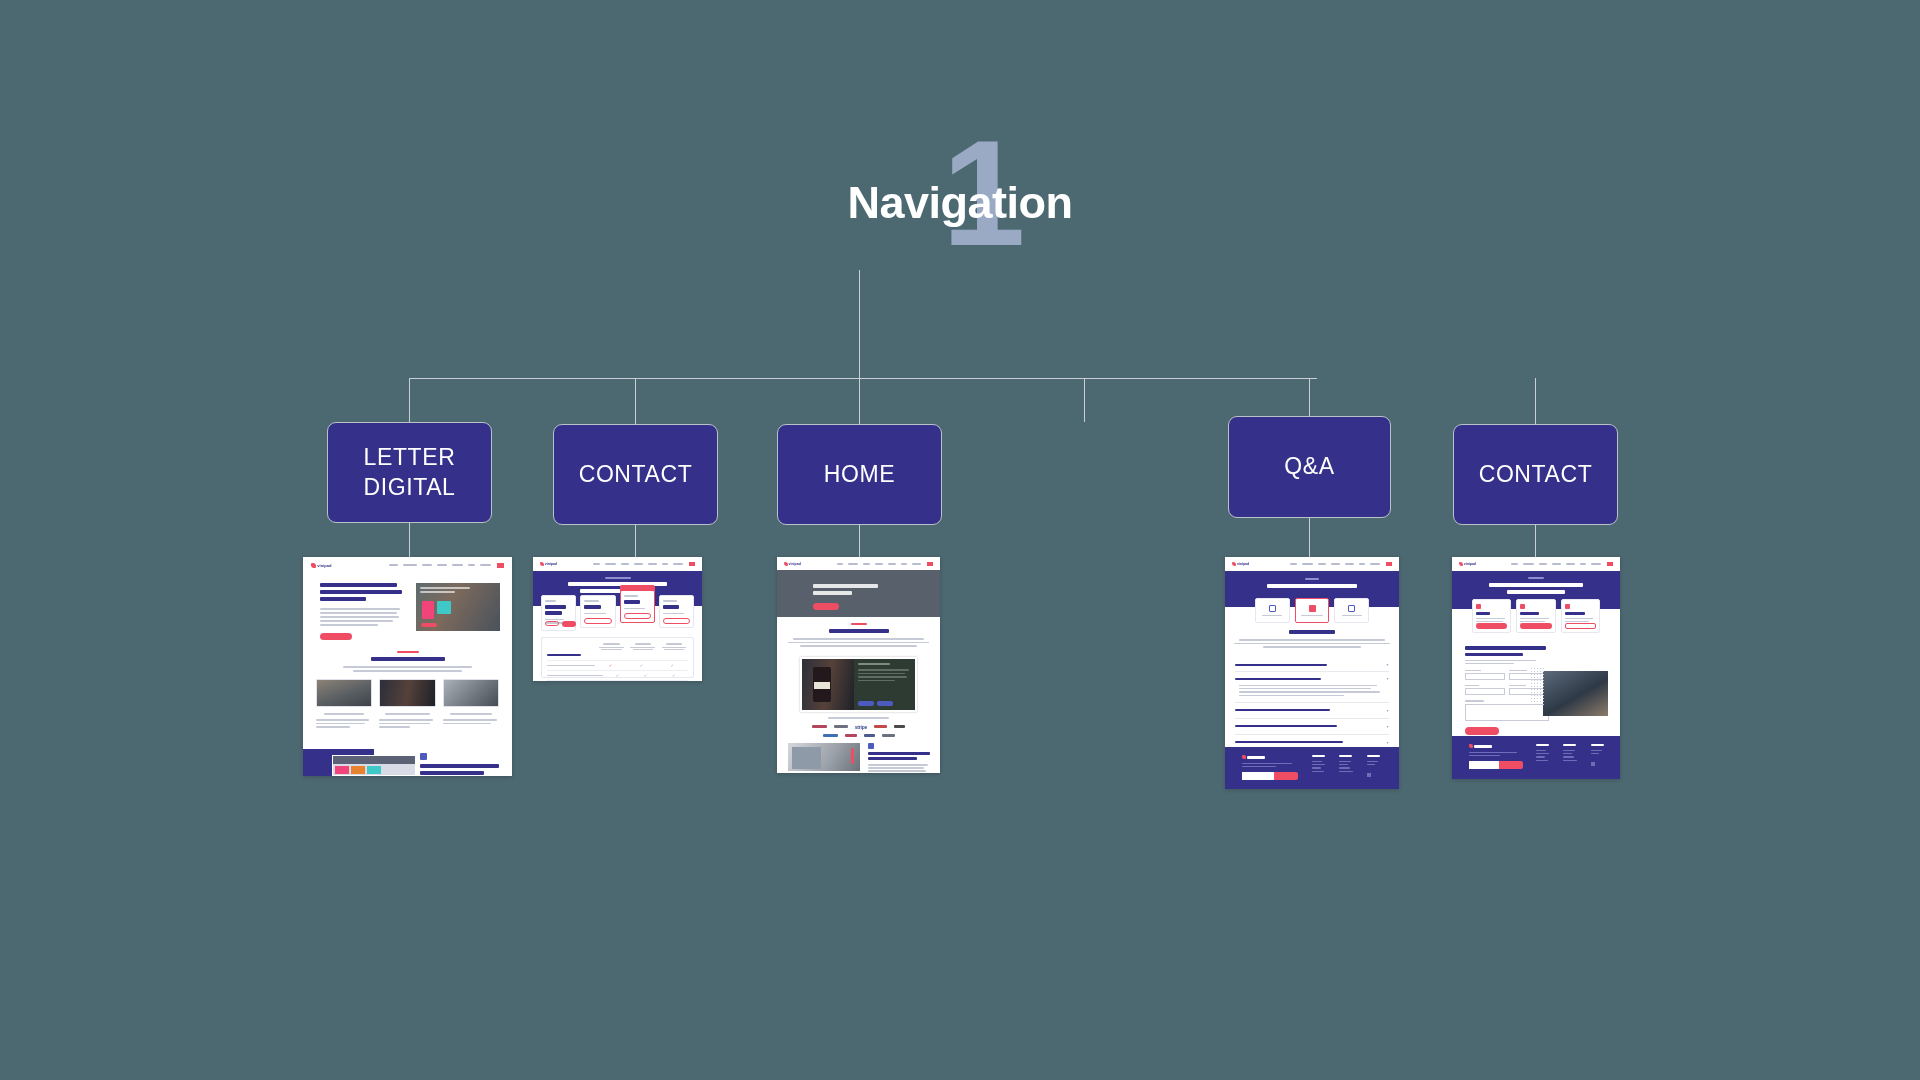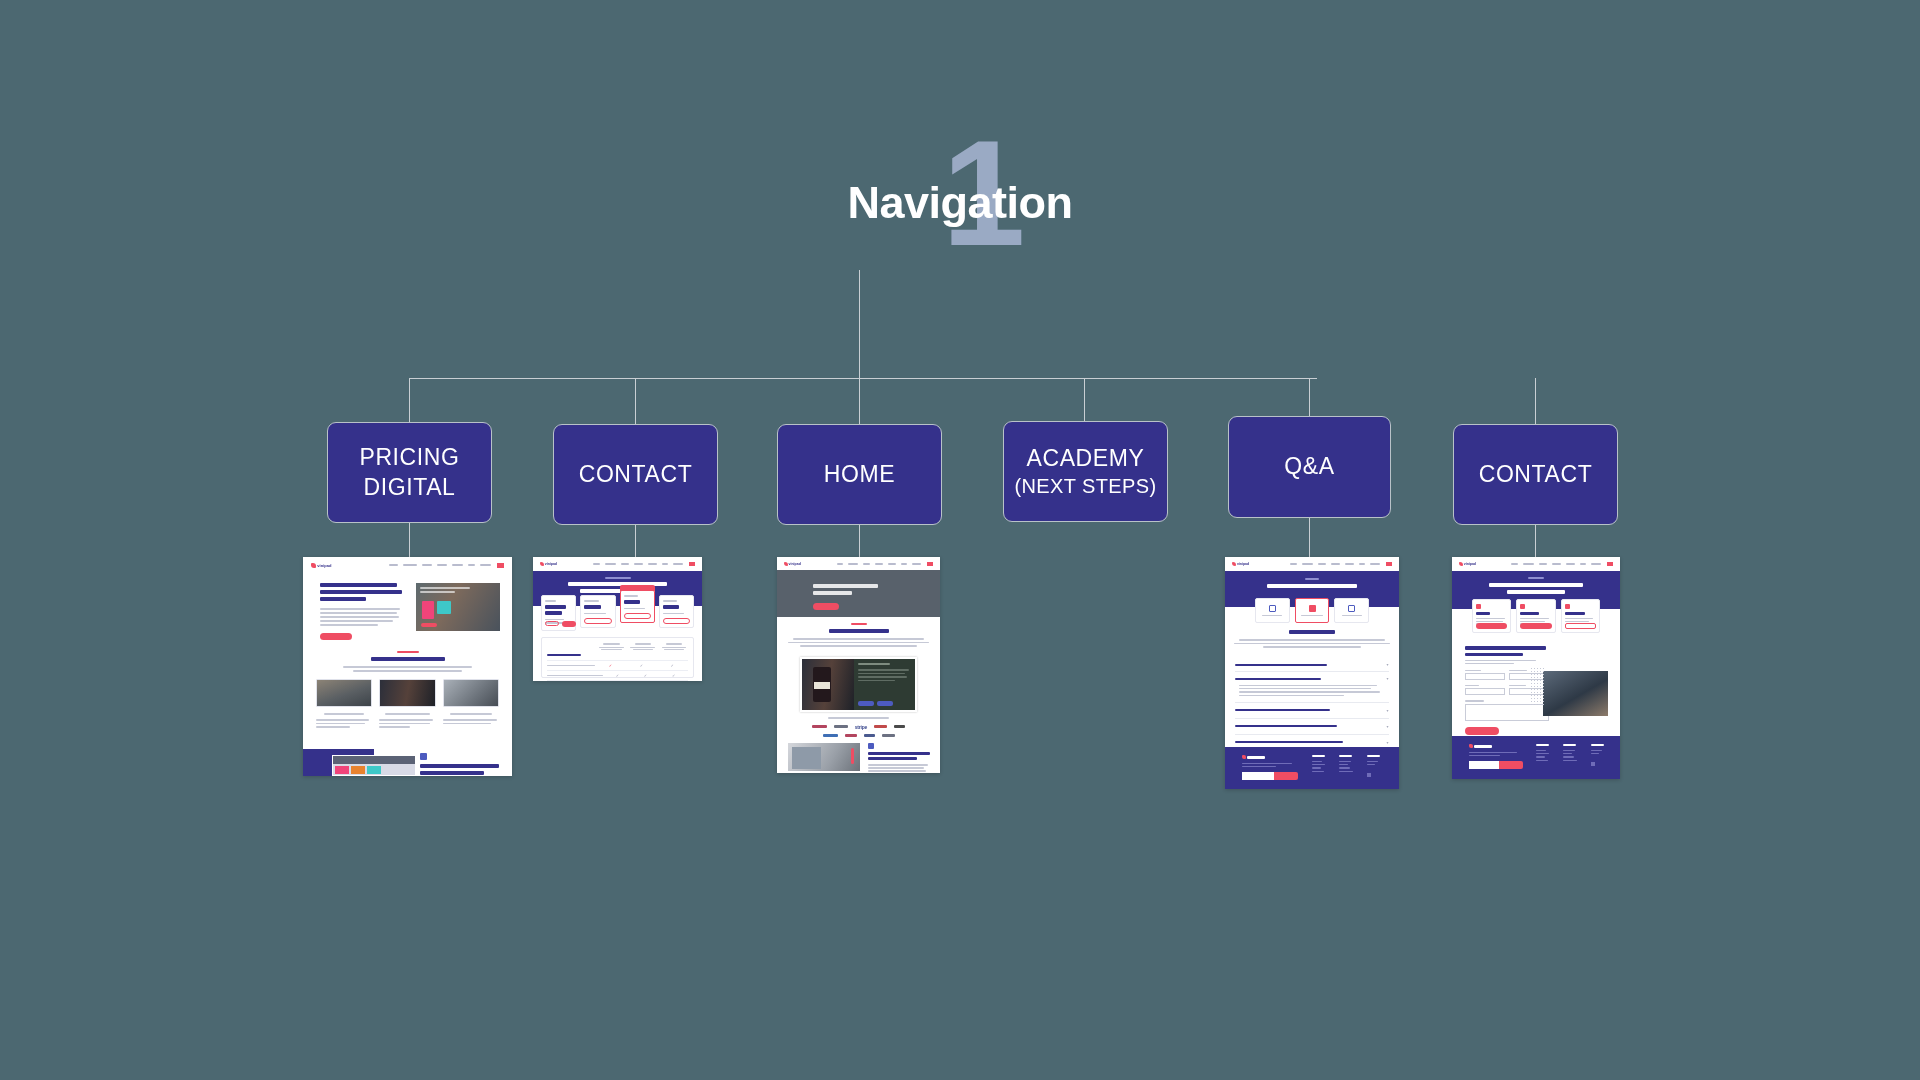--- a/index.html
+++ b/index.html
@@ -124,36 +124,32 @@
   <div class="conn conn-v" style="left:1309px; top:378px; height:38px;"></div>
   <div class="conn conn-v" style="left:1535px; top:378px; height:47px;"></div>
 
   <div class="conn conn-v" style="left:409px; top:523px; height:34px;"></div>
   <div class="conn conn-v" style="left:635px; top:524px; height:33px;"></div>
   <div class="conn conn-v" style="left:859px; top:524px; height:33px;"></div>
   <div class="conn conn-v" style="left:1309px; top:518px; height:39px;"></div>
   <div class="conn conn-v" style="left:1535px; top:524px; height:33px;"></div>
 
   <div class="node" style="left:327px; top:422px; width:165px; height:101px;">
-    <div class="lbl">PRICING</div>
+    <div class="lbl">LETTER</div>
     <div class="lbl">DIGITAL</div>
   </div>
 
   <div class="node" style="left:553px; top:424px; width:165px; height:101px;">
     <div class="lbl">CONTACT</div>
   </div>
 
   <div class="node" style="left:777px; top:424px; width:165px; height:101px;">
     <div class="lbl">HOME</div>
   </div>
 
-  <div class="node" style="left:1003px; top:421px; width:165px; height:101px;">
-    <div class="lbl">ACADEMY</div>
-    <div class="sub">(NEXT STEPS)</div>
-  </div>
 
   <div class="node" style="left:1453px; top:424px; width:165px; height:101px;">
     <div class="lbl">CONTACT</div>
   </div>
 
   <div class="node" style="left:1228px; top:416px; width:163px; height:102px;">
     <div class="lbl">Q&amp;A</div>
   </div>
 
   <div class="thumb" style="left:303px; top:557px; width:209px; height:219px;">

